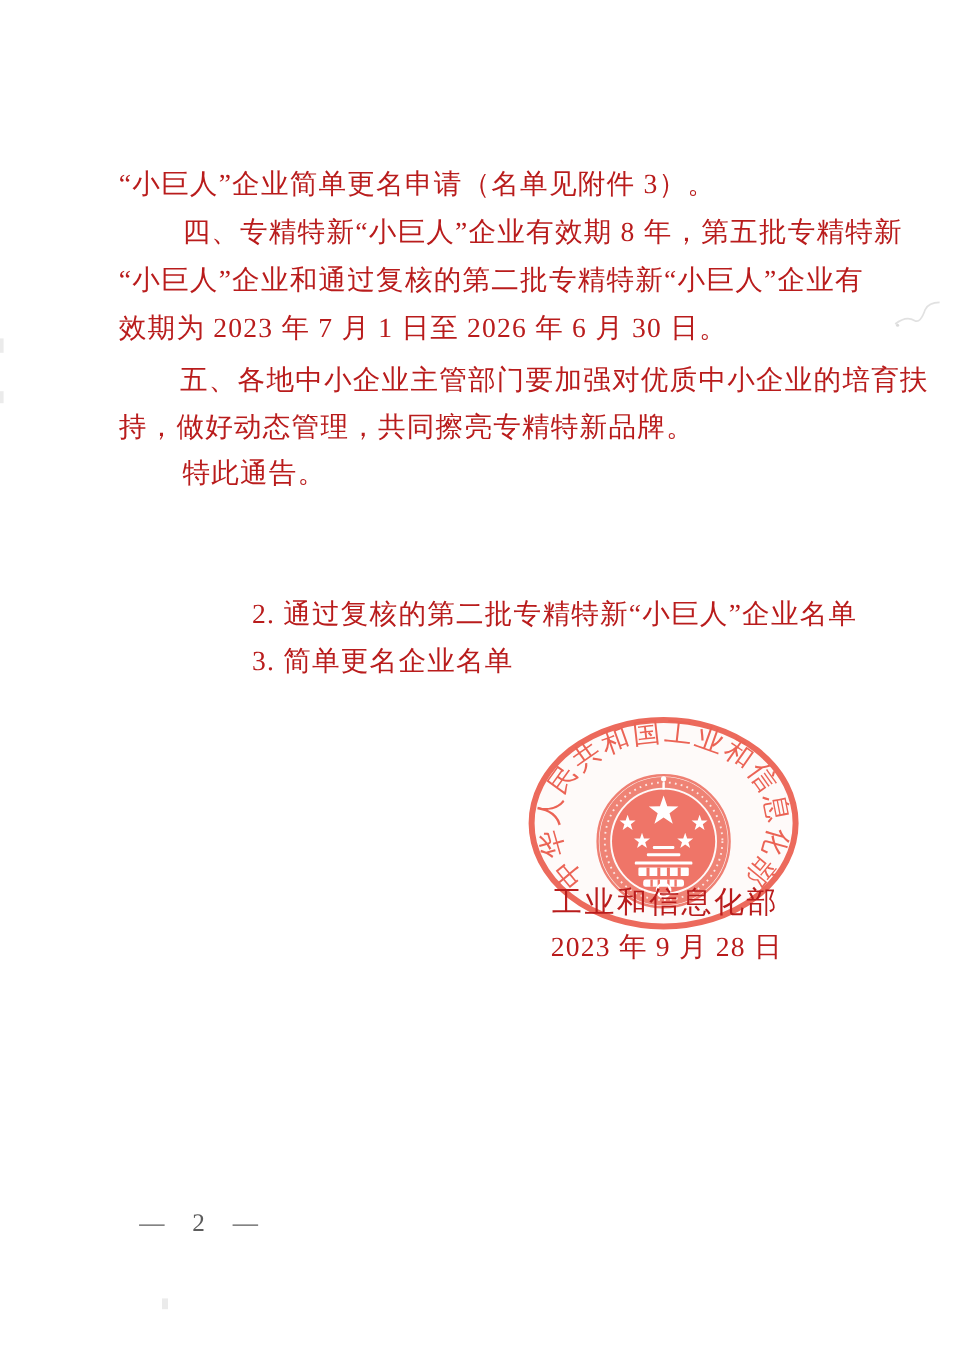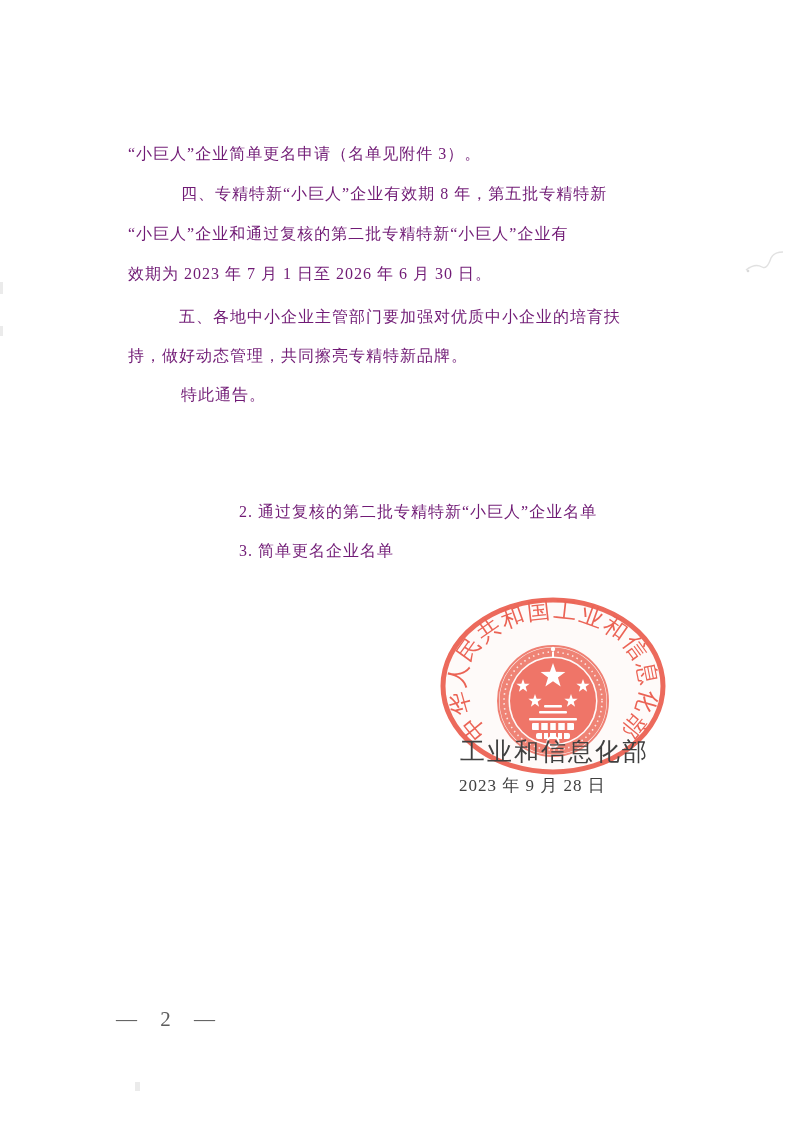--- a/index.html
+++ b/index.html
@@ -6,34 +6,33 @@
   .sheet{
     position:relative;
     width:800px;height:1131px;
     background:#ffffff;
     overflow:hidden;
     font-family:"Liberation Serif", serif;
   }
   .tline{
     position:absolute;
     white-space:nowrap;
-    font-size:16px;
+    font-size:23px;
     line-height:30px;
-    color:#701a75;
+    color:#b91c1c;
     letter-spacing:1px;
-    margin-left:29px;
   }
   .ink{
     position:absolute;
     white-space:nowrap;
-    color:#404040;
+    color:#b91c1c;
     text-align:right;
   }
   .sig{ left:460px; top:735px; font-size:25px; letter-spacing:2px; }
-  .date{ left:459px; top:774px; font-size:17px; letter-spacing:1px; }
+  .date{ left:459px; top:774px; font-size:23px; letter-spacing:1px; }
   .pagenum{
     position:absolute;
     left:116px; top:1007px;
     font-size:21px;
     color:#5c5c5c;
     letter-spacing:9px;
     white-space:nowrap;
   }
   .sealwrap{
     position:absolute;

